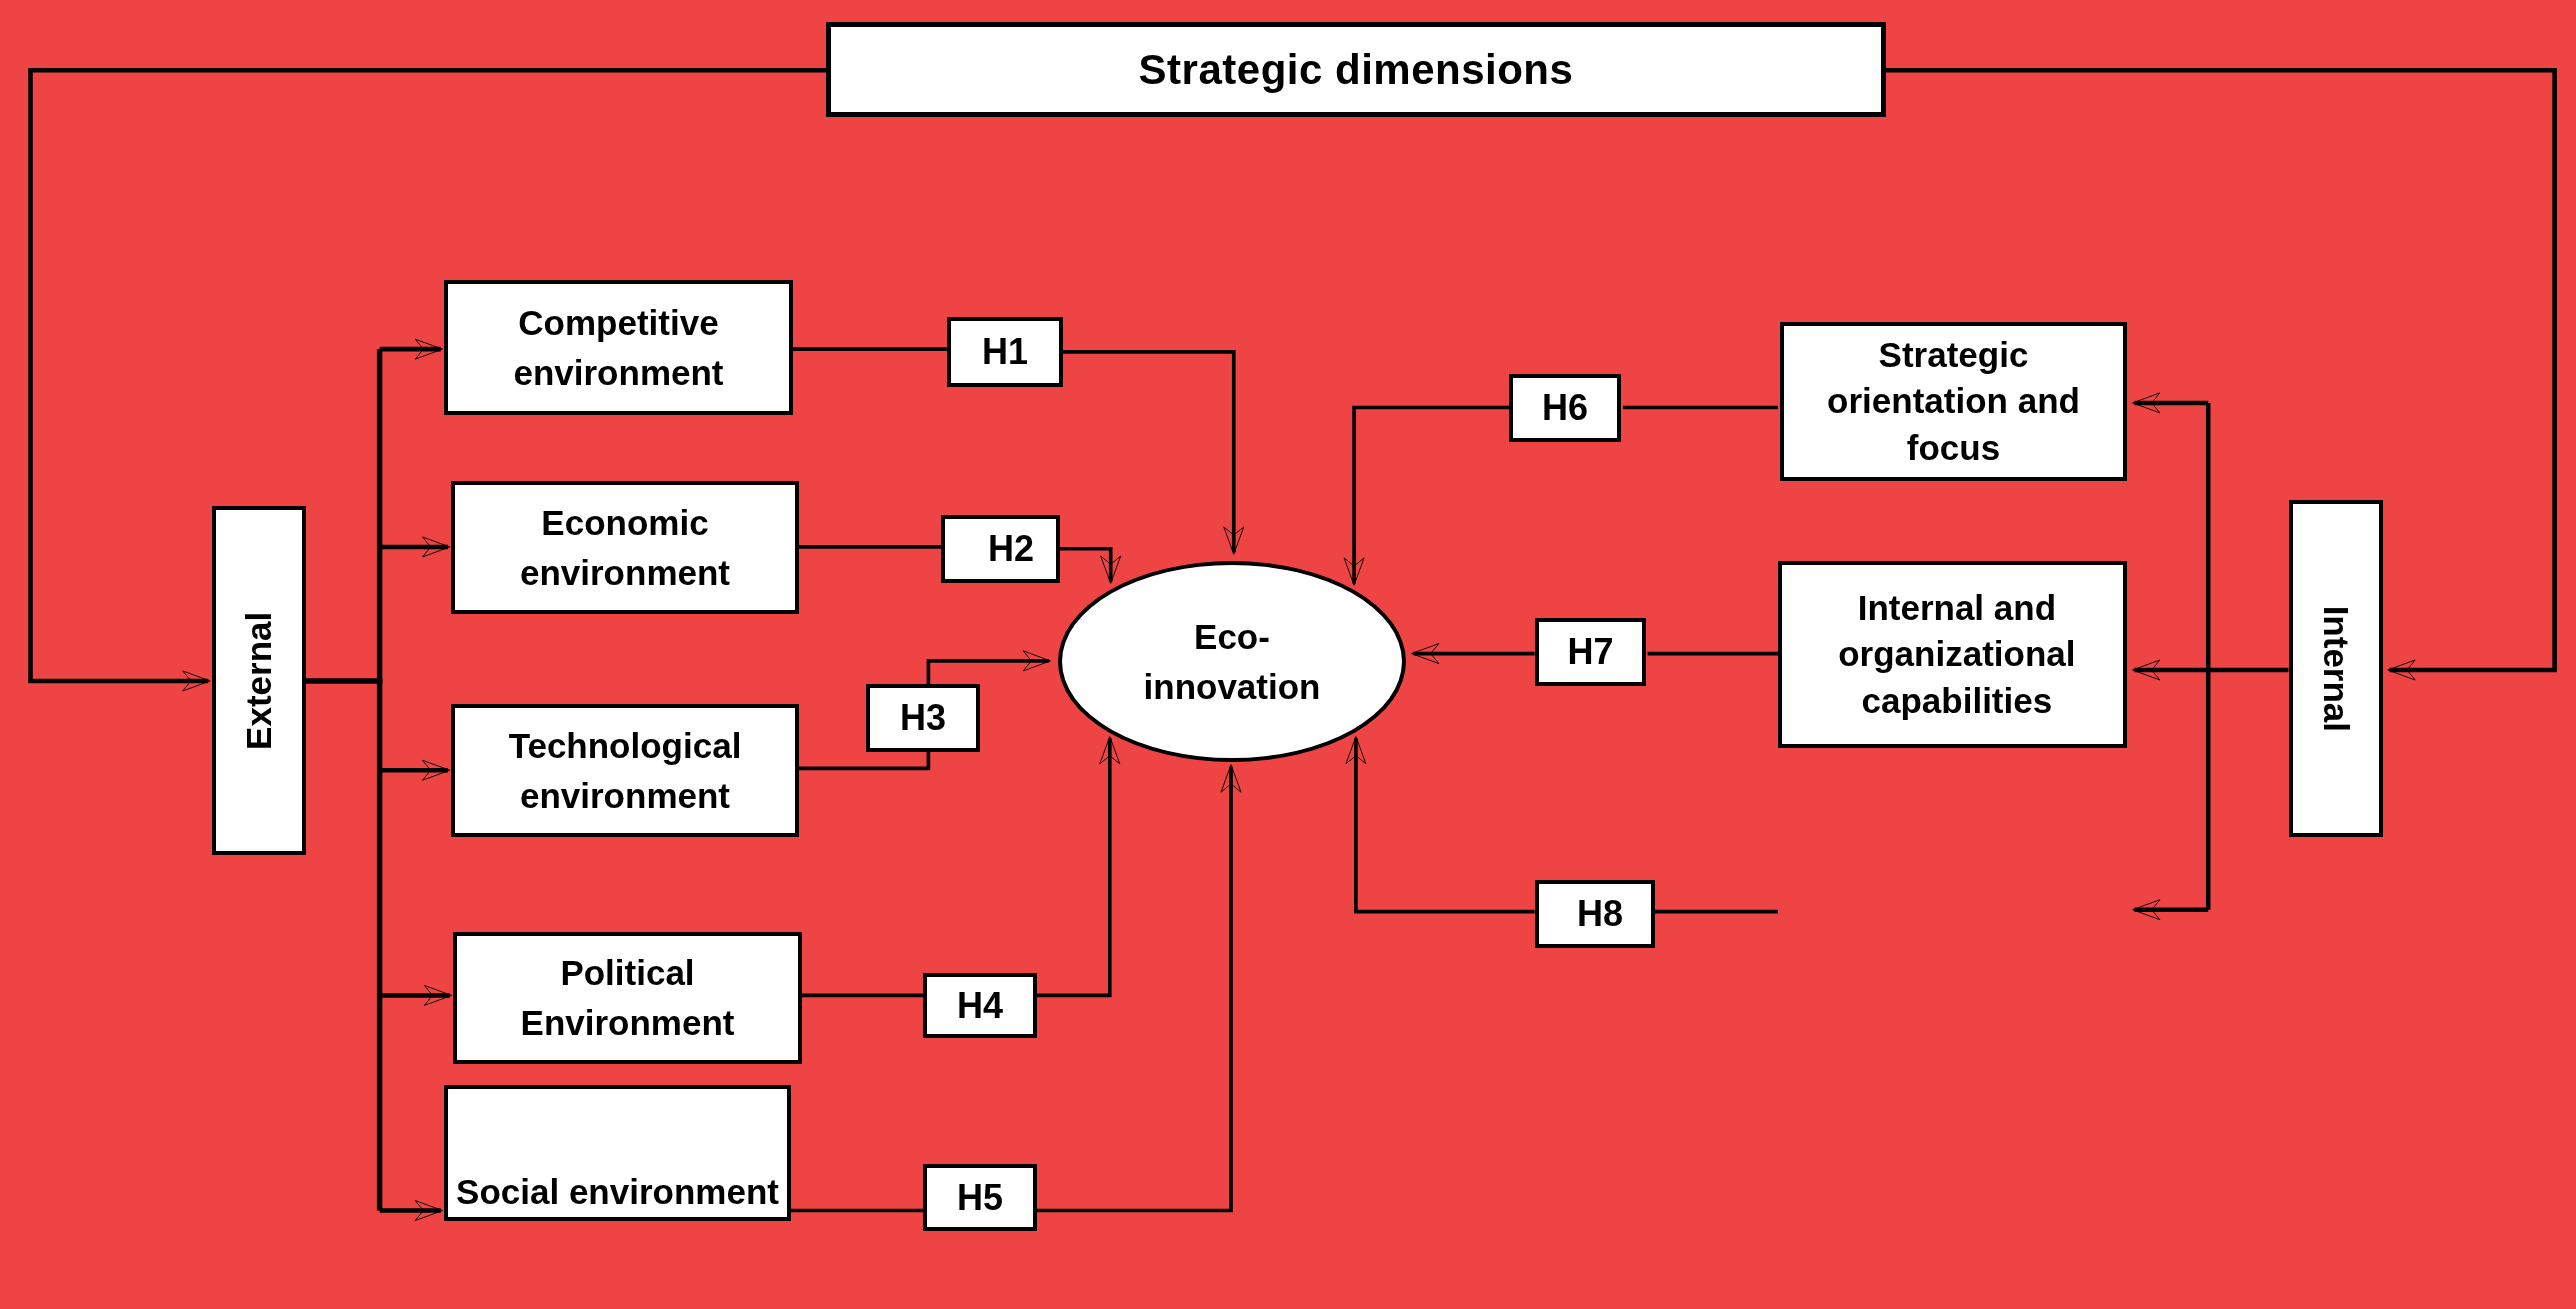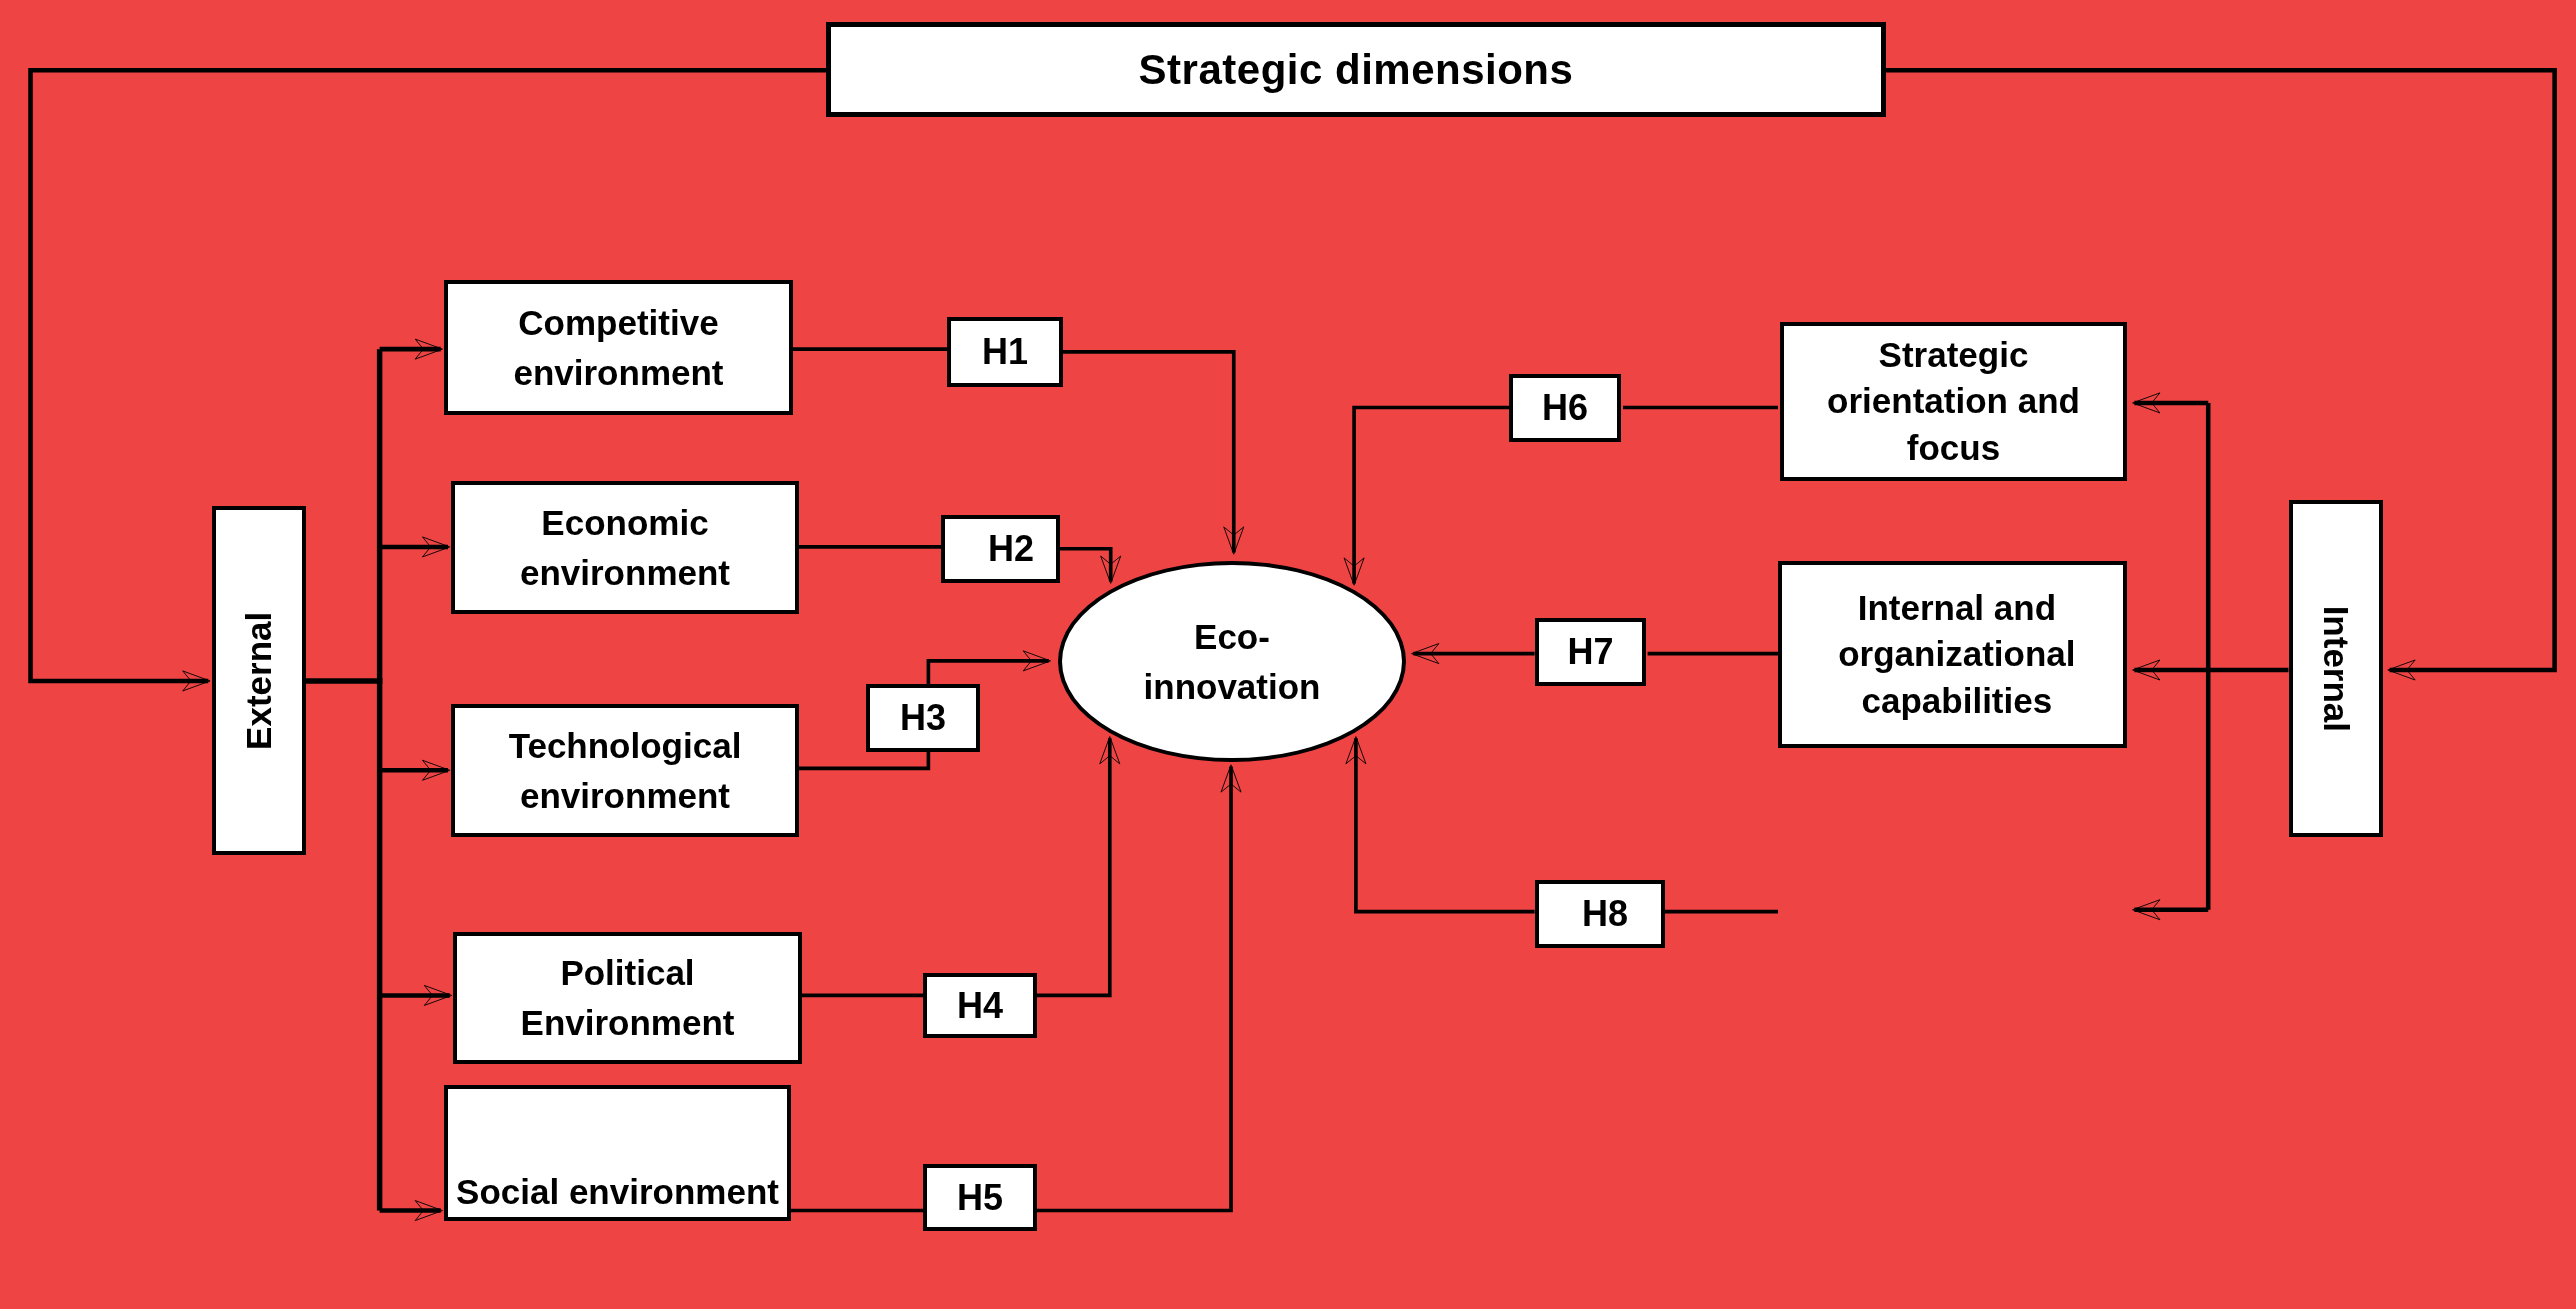--- a/index.html
+++ b/index.html
@@ -160,21 +160,21 @@
   <div class="node hyp" style="left:923px; top:1164px; width:114px; height:67px;">
     <span>H5</span>
   </div>
 
   <div class="node hyp" style="left:1509px; top:374px; width:112px; height:68px;">
     <span>H6</span>
   </div>
   <div class="node hyp" style="left:1535px; top:618px; width:111px; height:68px;">
     <span>H7</span>
   </div>
-  <div class="node hyp" style="left:1535px; top:880px; width:130px; height:68px;padding-left:10px;">
+  <div class="node hyp" style="left:1535px; top:880px; width:120px; height:68px;padding-left:10px;">
     <span>H8</span>
   </div>
 
   <div class="node factor right-factor" style="left:1780px; top:322px; width:347px; height:159px;justify-content:center;">
     <span>Strategic orientation and focus</span>
   </div>
   <div class="node factor right-factor" style="left:1778px; top:561px; width:349px; height:187px;padding-left:16px;">
     <span>Internal and organizational capabilities</span>
   </div>
 

